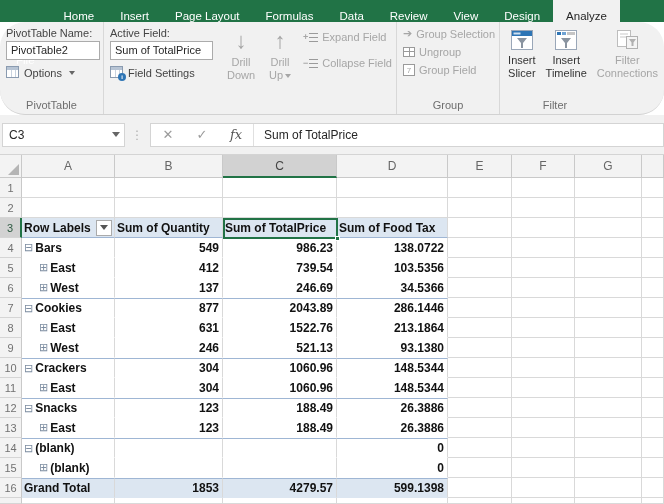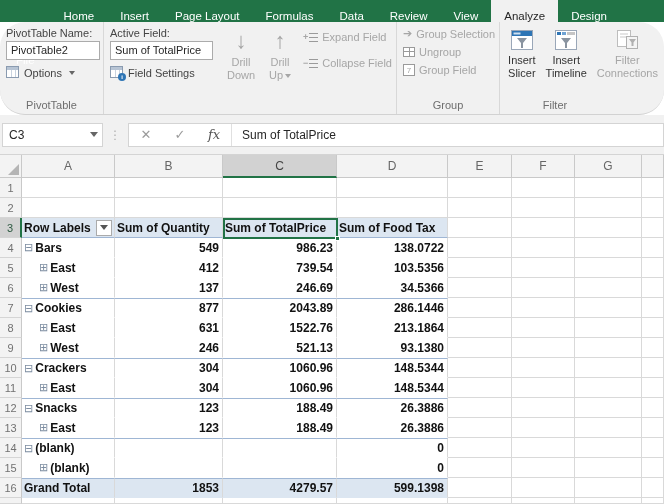--- a/index.html
+++ b/index.html
@@ -48,21 +48,21 @@
     color:#9a9a9a; text-align:center; line-height:11px; flex:none; }
   .mini-grid { width:12px; height:10px; border:1px solid #9a9a9a;
     background:
       linear-gradient(#9a9a9a 0 0) 0 3px/12px 1px no-repeat,
       linear-gradient(#9a9a9a 0 0) 5px 0/1px 10px no-repeat, #fff; flex:none; }
   .garrow { font-size:11px; color:#9a9a9a; flex:none; }
 
   
   .fbar { height:40px; background:#f1f1f1; border-bottom:1px solid #d4d4d4;
     display:flex; align-items:center; padding:0 0 0 2px; }
-  .namebox { width:101px; height:24px; background:#fff; border:1px solid #d4d4d4;
+  .namebox { width:123px; height:24px; background:#fff; border:1px solid #d4d4d4;
     display:flex; align-items:center; font-size:12px; color:#262626; padding-left:6px; }
   .namebox .nb-text { flex:1; }
   .nb-drop { width:18px; height:100%; display:flex; align-items:center; justify-content:center;
     border-left:1px solid transparent; }
   .nb-drop .caret { width:0; height:0; border-left:4px solid transparent; border-right:4px solid transparent;
     border-top:5px solid #666; }
   .fdots { color:#b0b0b0; font-size:12px; padding:0 6px; letter-spacing:1px; }
   .fxbox { height:24px; background:#fff; border:1px solid #d4d4d4; display:flex; align-items:center; flex:1; }
   .fx-btns { display:flex; align-items:center; border-right:1px solid #e0e0e0; height:100%; }
   .fx-btn { width:34px; text-align:center; font-size:13px; color:#9b9b9b; }
@@ -111,22 +111,22 @@
 
 <div class="tabbar" id="tabbar">
     <div class="tab file">File</div>
     <div class="tab">Home</div>
     <div class="tab">Insert</div>
     <div class="tab">Page Layout</div>
     <div class="tab">Formulas</div>
     <div class="tab">Data</div>
     <div class="tab">Review</div>
     <div class="tab">View</div>
+    <div class="tab">Design</div>
     <div class="tab active">Analyze</div>
-    <div class="tab">Design</div>
   </div>
 
 <div class="ribbon">
 
   <div class="rgroup" style="width:104px">
     <div class="rgroup-content" style="flex-direction:column">
       <div class="rlabel">PivotTable Name:</div>
       <div class="rinput" style="width:94px">PivotTable2</div>
       <div class="rbtn">
         <span class="mini-icon">

